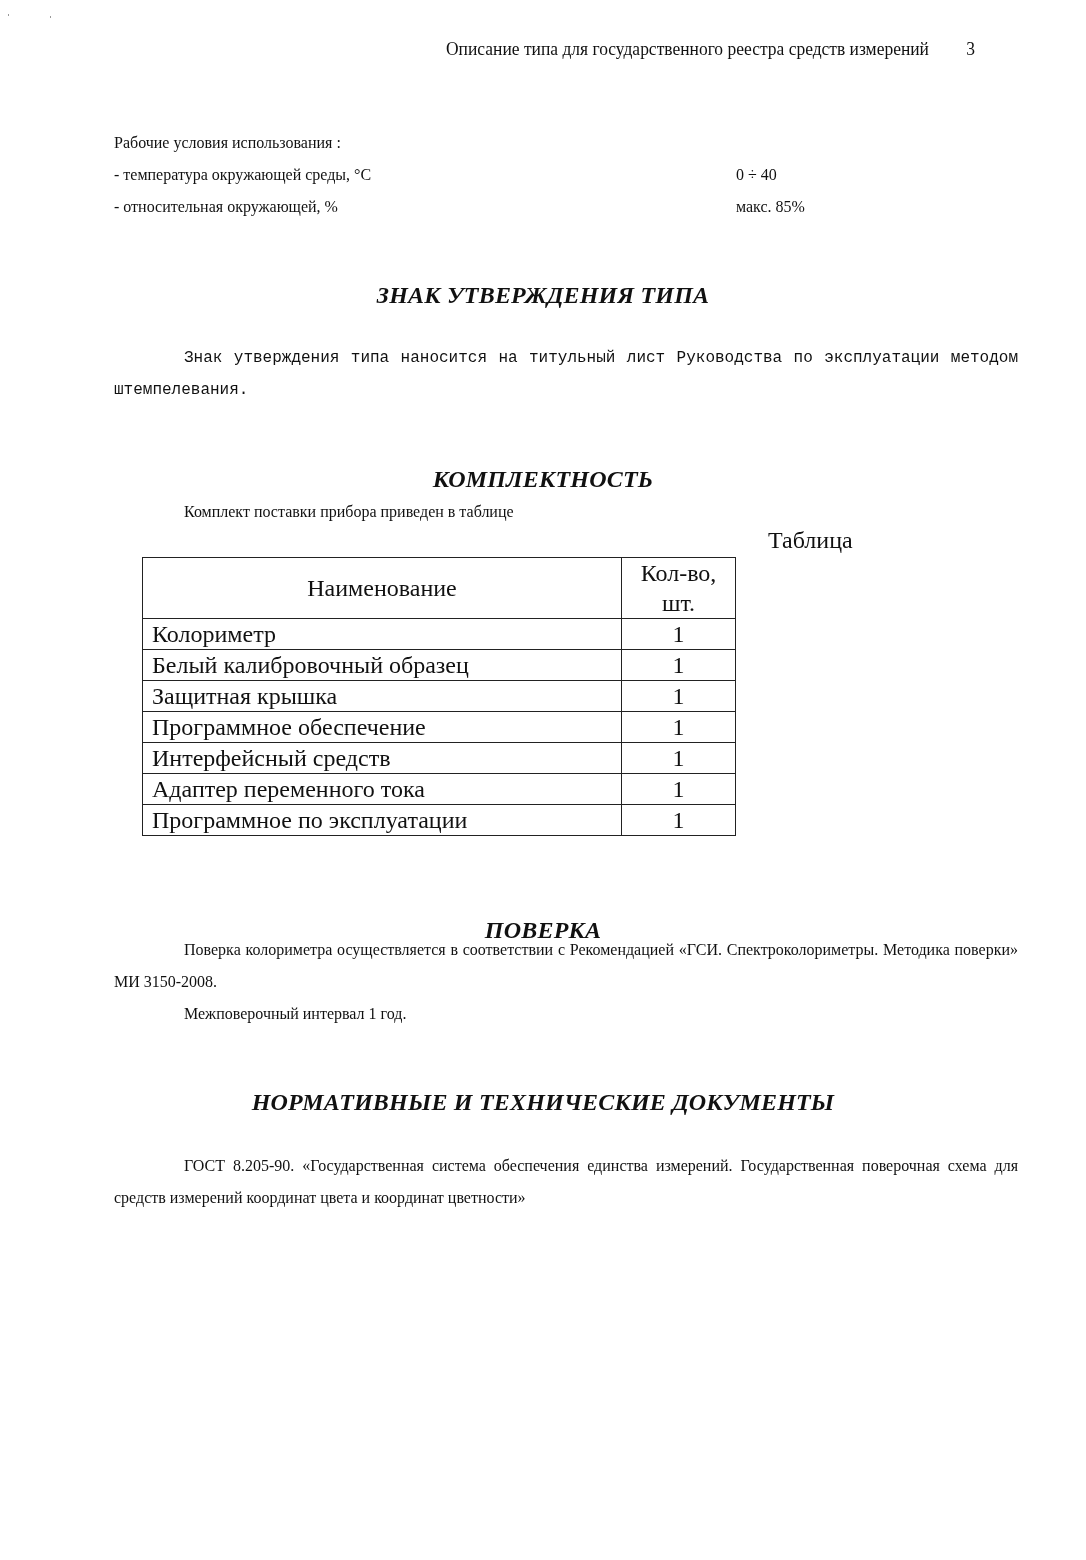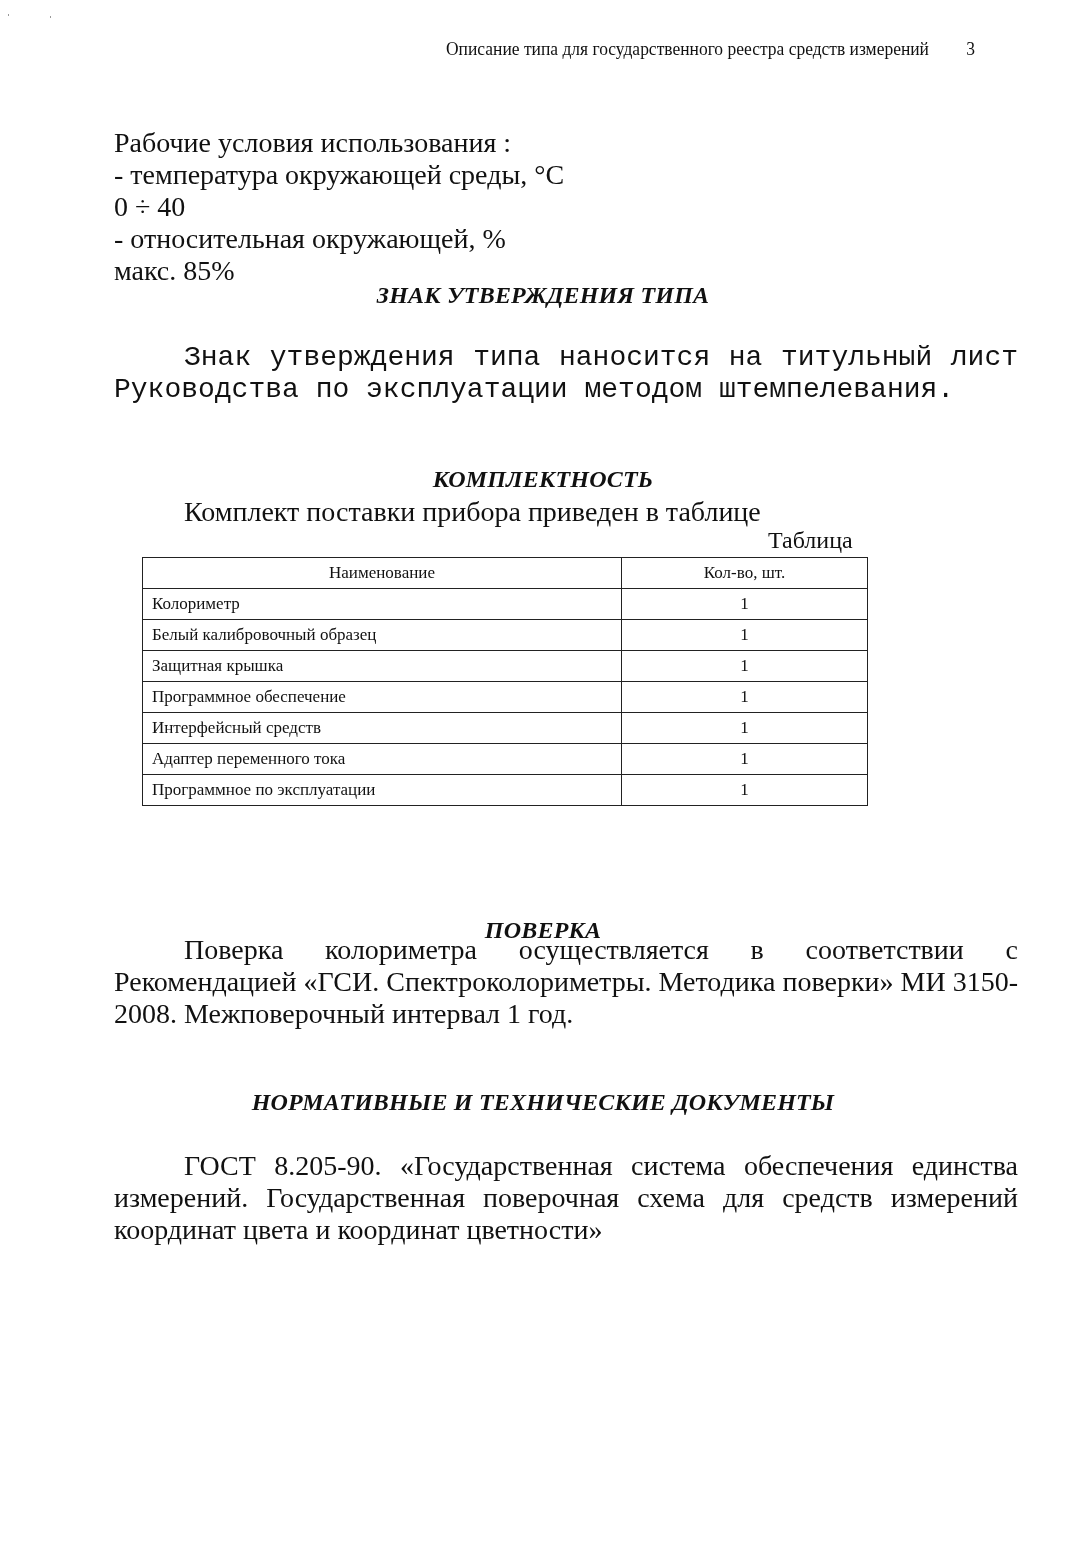--- a/index.html
+++ b/index.html
@@ -6,34 +6,34 @@
     body {
       width: 1086px; height: 1560px; position: relative; overflow: hidden;
       font-family: "Liberation Serif", "DejaVu Serif", serif; color: #111111;
     }
     .page-header {
       position: absolute; top: 38px; left: 446px; width: 575px;
       font-size: 19px; display: flex; justify-content: space-between;
       transform: scaleX(0.92); transform-origin: left top;
     }
     .page-header .page-num { margin-left: 20px; }
-    .body-text { position: absolute; left: 114px; width: 904px; font-size: 28px; line-height: 32px; }
-    .cond-row { display: flex; flex-direction: column; }
+    .body-text { position: absolute; left: 114px; width: 904px; font-size: 16px; line-height: 32px; }
+    .cond-row { display: flex; }
     .cond-label { width: 622px; }
     .cond-value { }
     .heading {
       position: absolute; left: 0; width: 1086px; text-align: center;
       font-weight: bold; font-size: 24px; letter-spacing: 0.2px; font-style: italic;
     }
     .para { text-align: justify; text-align-last: left; }
     .indent { text-indent: 70px; }
     .table-caption { position: absolute; left: 768px; top: 527px; font-size: 24px; }
     table.kit {
-      position: absolute; left: 142px; top: 557px; width: 726px;
-      border-collapse: collapse; font-size: 17px; border-radius: 29px;
+      position: absolute; left: 142px; top: 557px; width: 594px;
+      border-collapse: collapse; font-size: 24px; border-radius: 29px;
     }
     table.kit th, table.kit td { border: 1.5px solid #222; height: 30px; padding: 0 9px; line-height: 30px; }
     table.kit th { font-weight: normal; text-align: center; }
     table.kit td.qty { text-align: center; }
     .col-name { width: 460px; }
     .scan-dot { position: absolute; width: 1px; height: 2px; background: #999; }
   </style>
 </head>
 <body>
 

